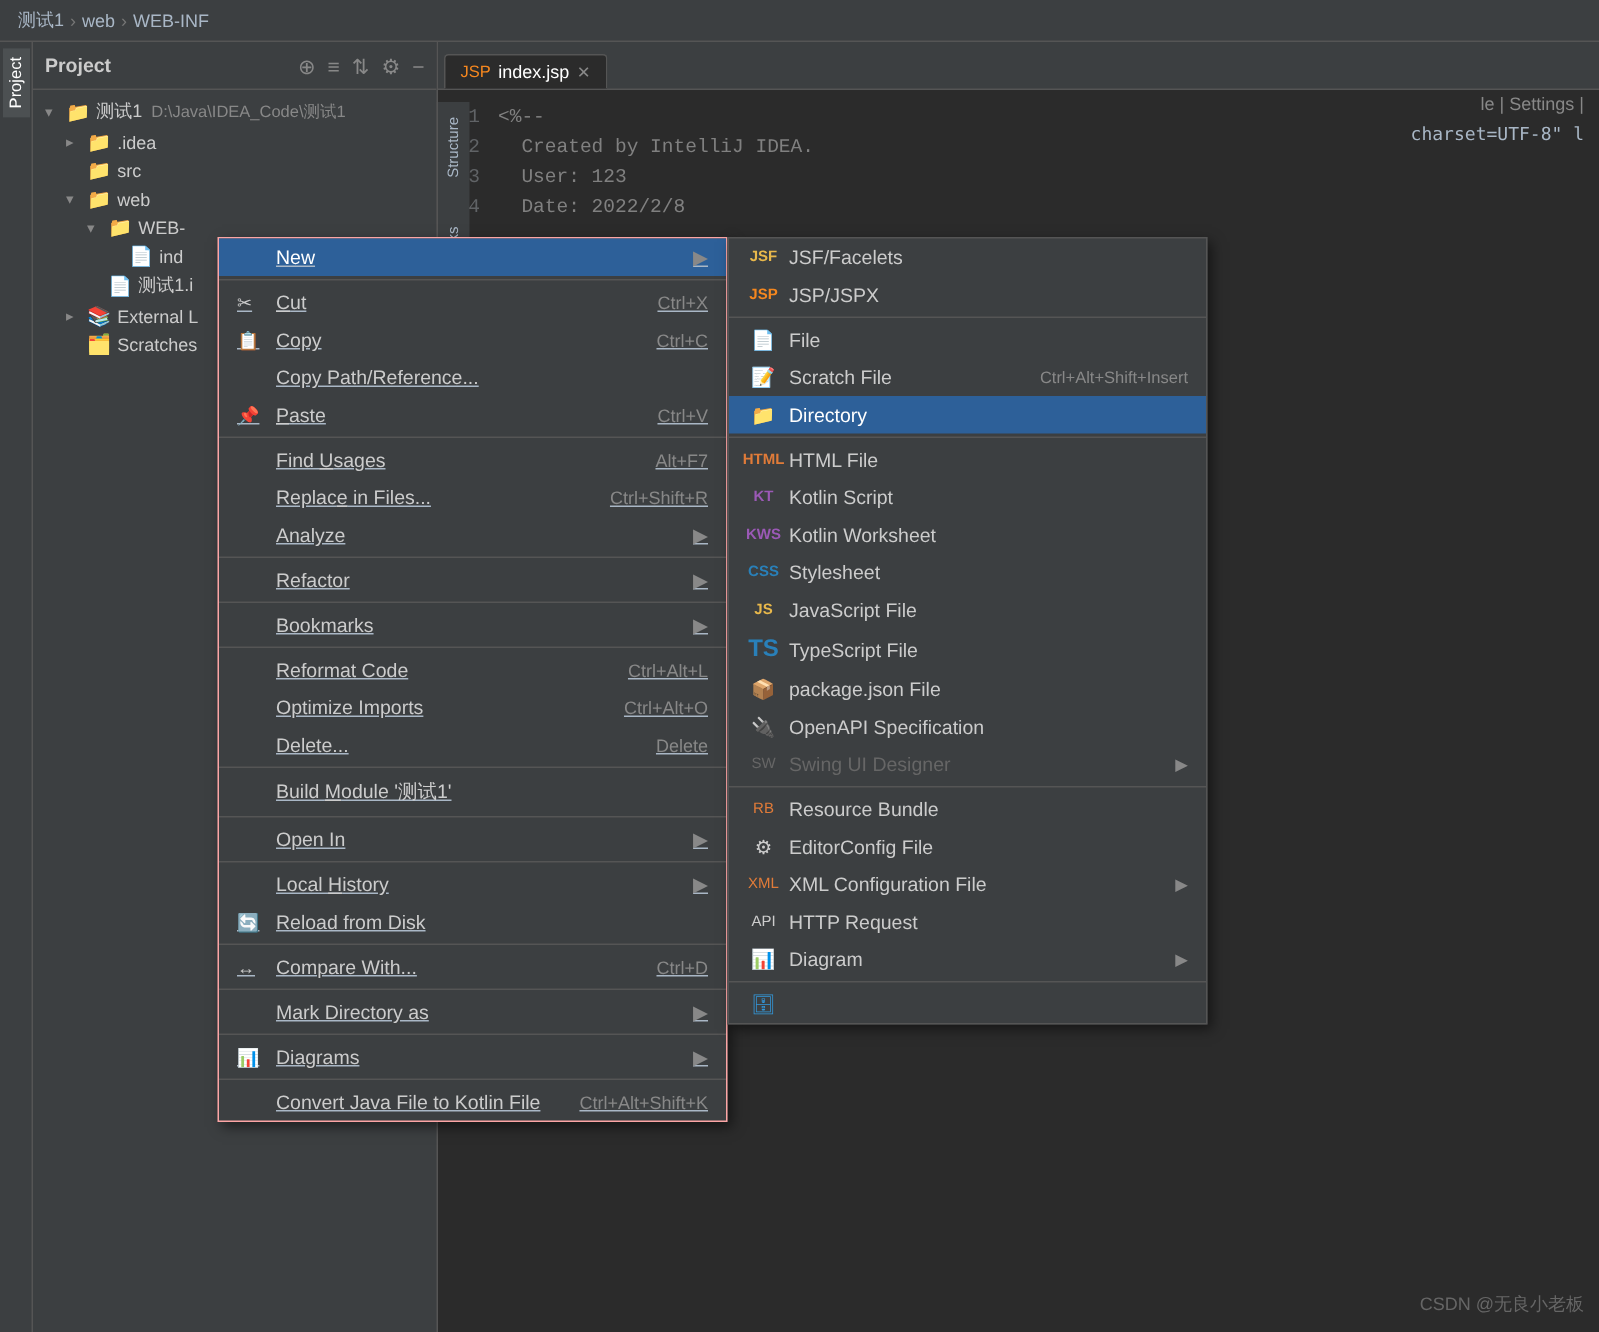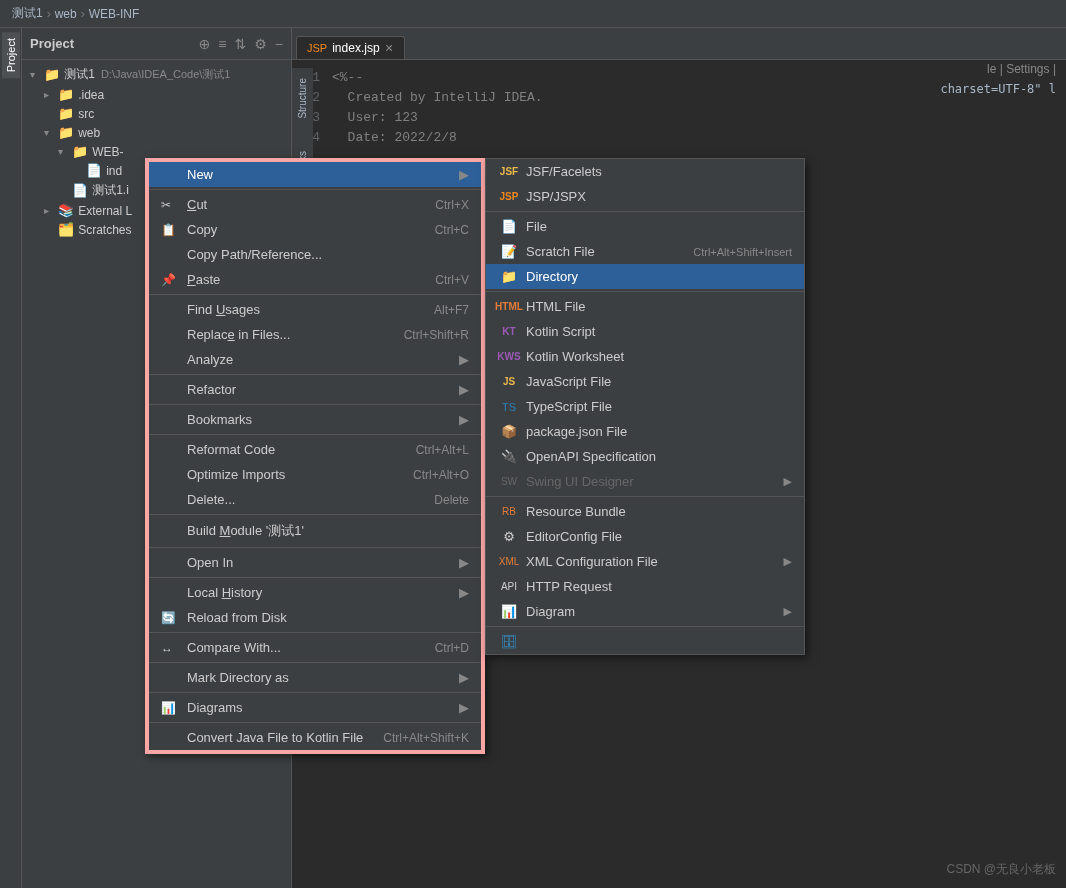--- a/index.html
+++ b/index.html
@@ -178,25 +178,26 @@
       color: #666;
       font-size: 12px;
     }
 
     
     .context-menu {
       position: absolute;
       top: 130px;
       left: 145px;
       background: #3c3f41;
-      border: 4px solid #fca5a5;
+      border: 1px solid #fca5a5;
       box-shadow: 3px 3px 8px rgba(0,0,0,0.5);
       width: 340px;
       z-index: 100;
       font-size: 13px;
+      text-decoration: underline;
     }
     .ctx-item {
       display: flex;
       align-items: center;
       padding: 5px 12px;
       cursor: pointer;
       color: #ccc;
       position: relative;
     }
     .ctx-item.active { background: #2d6099; color: #fff; }
@@ -514,28 +515,32 @@
     <div class="submenu-item">
       <div class="submenu-icon" style="color:#9b59b6;font-weight:bold;font-size:10px;">KT</div>
       <span class="submenu-label">Kotlin Script</span>
     </div>
 
     <div class="submenu-item">
       <div class="submenu-icon" style="color:#9b59b6;font-weight:bold;font-size:10px;">KWS</div>
       <span class="submenu-label">Kotlin Worksheet</span>
     </div>
 
+    <div class="submenu-item">
+      <div class="submenu-icon" style="color:#2980b9;font-weight:bold;font-size:10px;">CSS</div>
+      <span class="submenu-label">Stylesheet</span>
+    </div>
 
     <div class="submenu-item">
       <div class="submenu-icon" style="color:#e8b84b;font-weight:bold;font-size:10px;">JS</div>
       <span class="submenu-label">JavaScript File</span>
     </div>
 
     <div class="submenu-item">
-      <div class="submenu-icon" style="color:#2980b9;font-weight:normal;font-size:11px;">TS</div>
+      <div class="submenu-icon" style="color:#2980b9;font-weight:bold;font-size:16px;">TS</div>
       <span class="submenu-label">TypeScript File</span>
     </div>
 
     <div class="submenu-item">
       <div class="submenu-icon" style="color:#27ae60;">📦</div>
       <span class="submenu-label">package.json File</span>
     </div>
 
     <div class="submenu-item">
       <div class="submenu-icon" style="color:#27ae60;">🔌</div>

